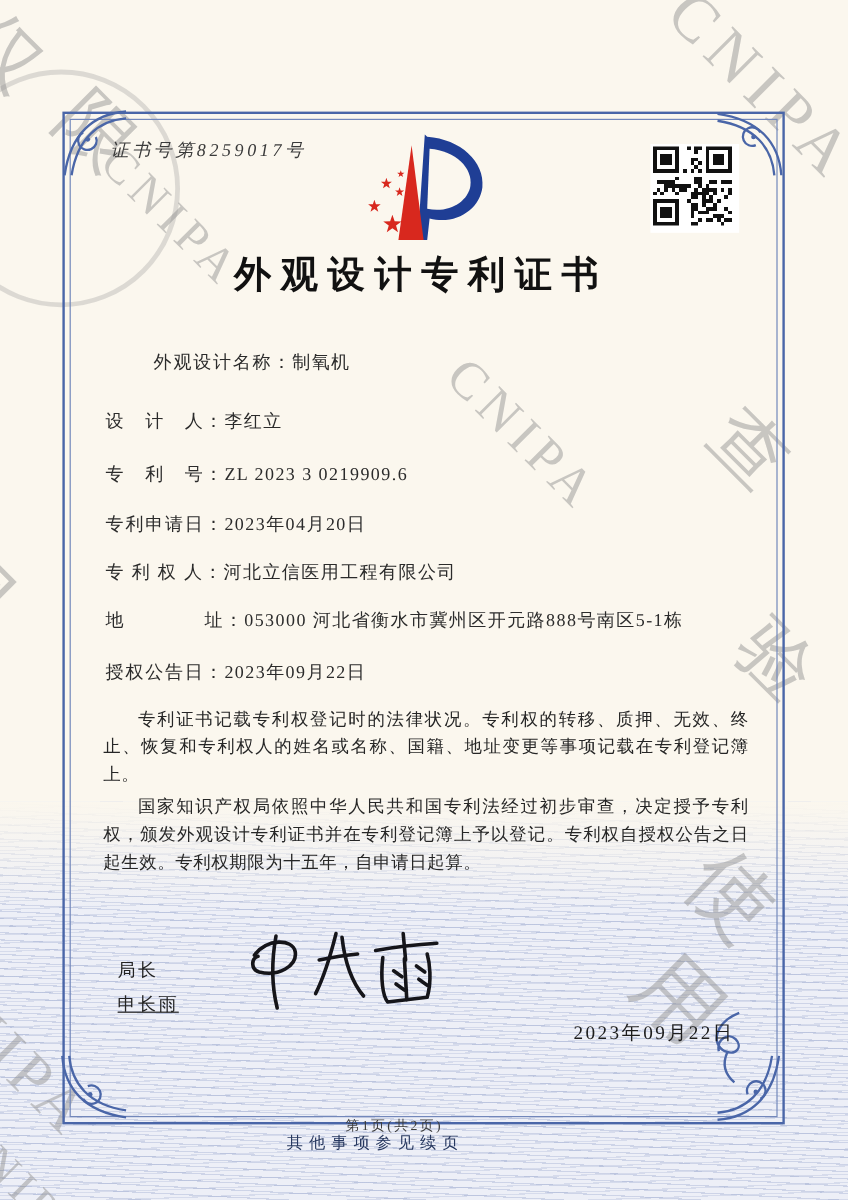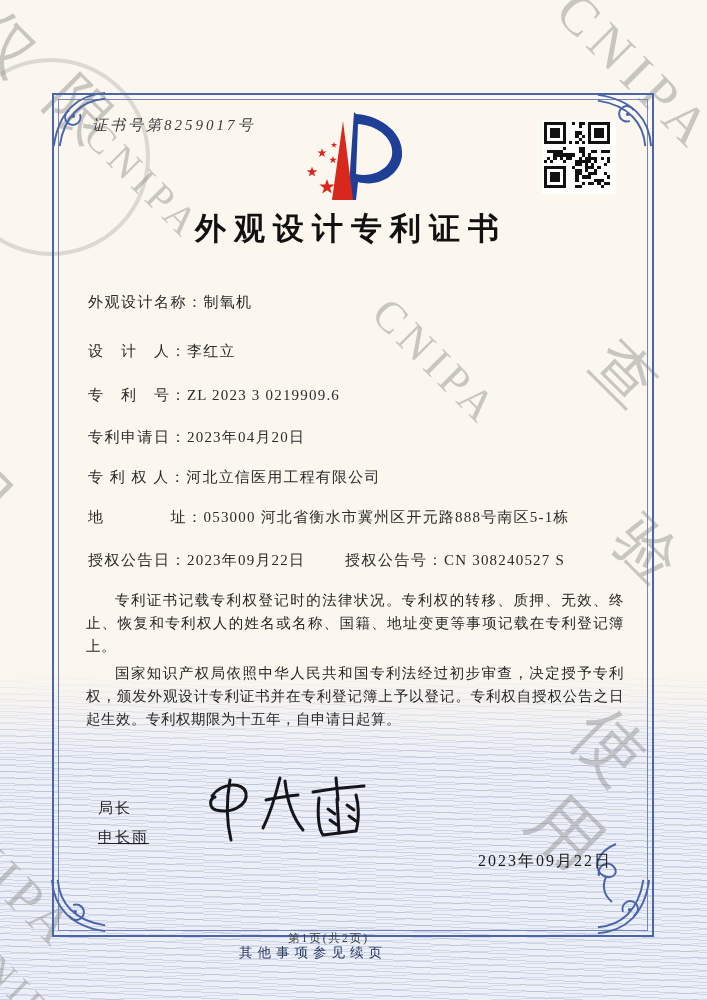--- a/index.html
+++ b/index.html
@@ -323,41 +323,40 @@
           <rect x="4" y="20" width="1" height="1" fill="#111"></rect>
           <rect x="5" y="20" width="1" height="1" fill="#111"></rect>
           <rect x="6" y="20" width="1" height="1" fill="#111"></rect>
           <rect x="10" y="20" width="1" height="1" fill="#111"></rect>
           <rect x="11" y="20" width="1" height="1" fill="#111"></rect>
           <rect x="18" y="20" width="1" height="1" fill="#111"></rect>
         </svg></div>
 
     <div class="title">外观设计专利证书</div>
 
-    <div class="field" style="top:293px;">
+    <div class="field" style="top:293px;margin-left:40px;">
       <span class="lbl">外观设计名称：</span><span class="val">制氧机</span>
     </div>
     <div class="field" style="top:342px;">
       <span class="lbl">设　计　人：</span><span class="val">李红立</span>
     </div>
     <div class="field" style="top:386px;">
       <span class="lbl">专　利　号：</span><span class="val">ZL 2023 3 0219909.6</span>
     </div>
     <div class="field" style="top:428px;">
       <span class="lbl">专利申请日：</span><span class="val">2023年04月20日</span>
     </div>
     <div class="field" style="top:468px;">
       <span class="lbl">专 利 权 人：</span><span class="val">河北立信医用工程有限公司</span>
     </div>
     <div class="field" style="top:508px;">
       <span class="lbl">地　　　　址：</span><span class="val">053000 河北省衡水市冀州区开元路888号南区5-1栋</span>
     </div>
     <div class="field" style="top:551px;">
       <span class="lbl">授权公告日：</span><span class="val">2023年09月22日</span>
-      <span class="grant-no"><span class="lbl">授权公告号：</span><span class="val">CN 308240527 S</span></span>
     </div>
 
     <div class="paras">
       <p>专利证书记载专利权登记时的法律状况。专利权的转移、质押、无效、终止、恢复和专利权人的姓名或名称、国籍、地址变更等事项记载在专利登记簿上。</p>
       <p>国家知识产权局依照中华人民共和国专利法经过初步审查，决定授予专利权，颁发外观设计专利证书并在专利登记簿上予以登记。专利权自授权公告之日起生效。专利权期限为十五年，自申请日起算。</p>
     </div>
 
     <div class="signer-title">局长</div>
     <div class="signer-name">申长雨</div>
 

